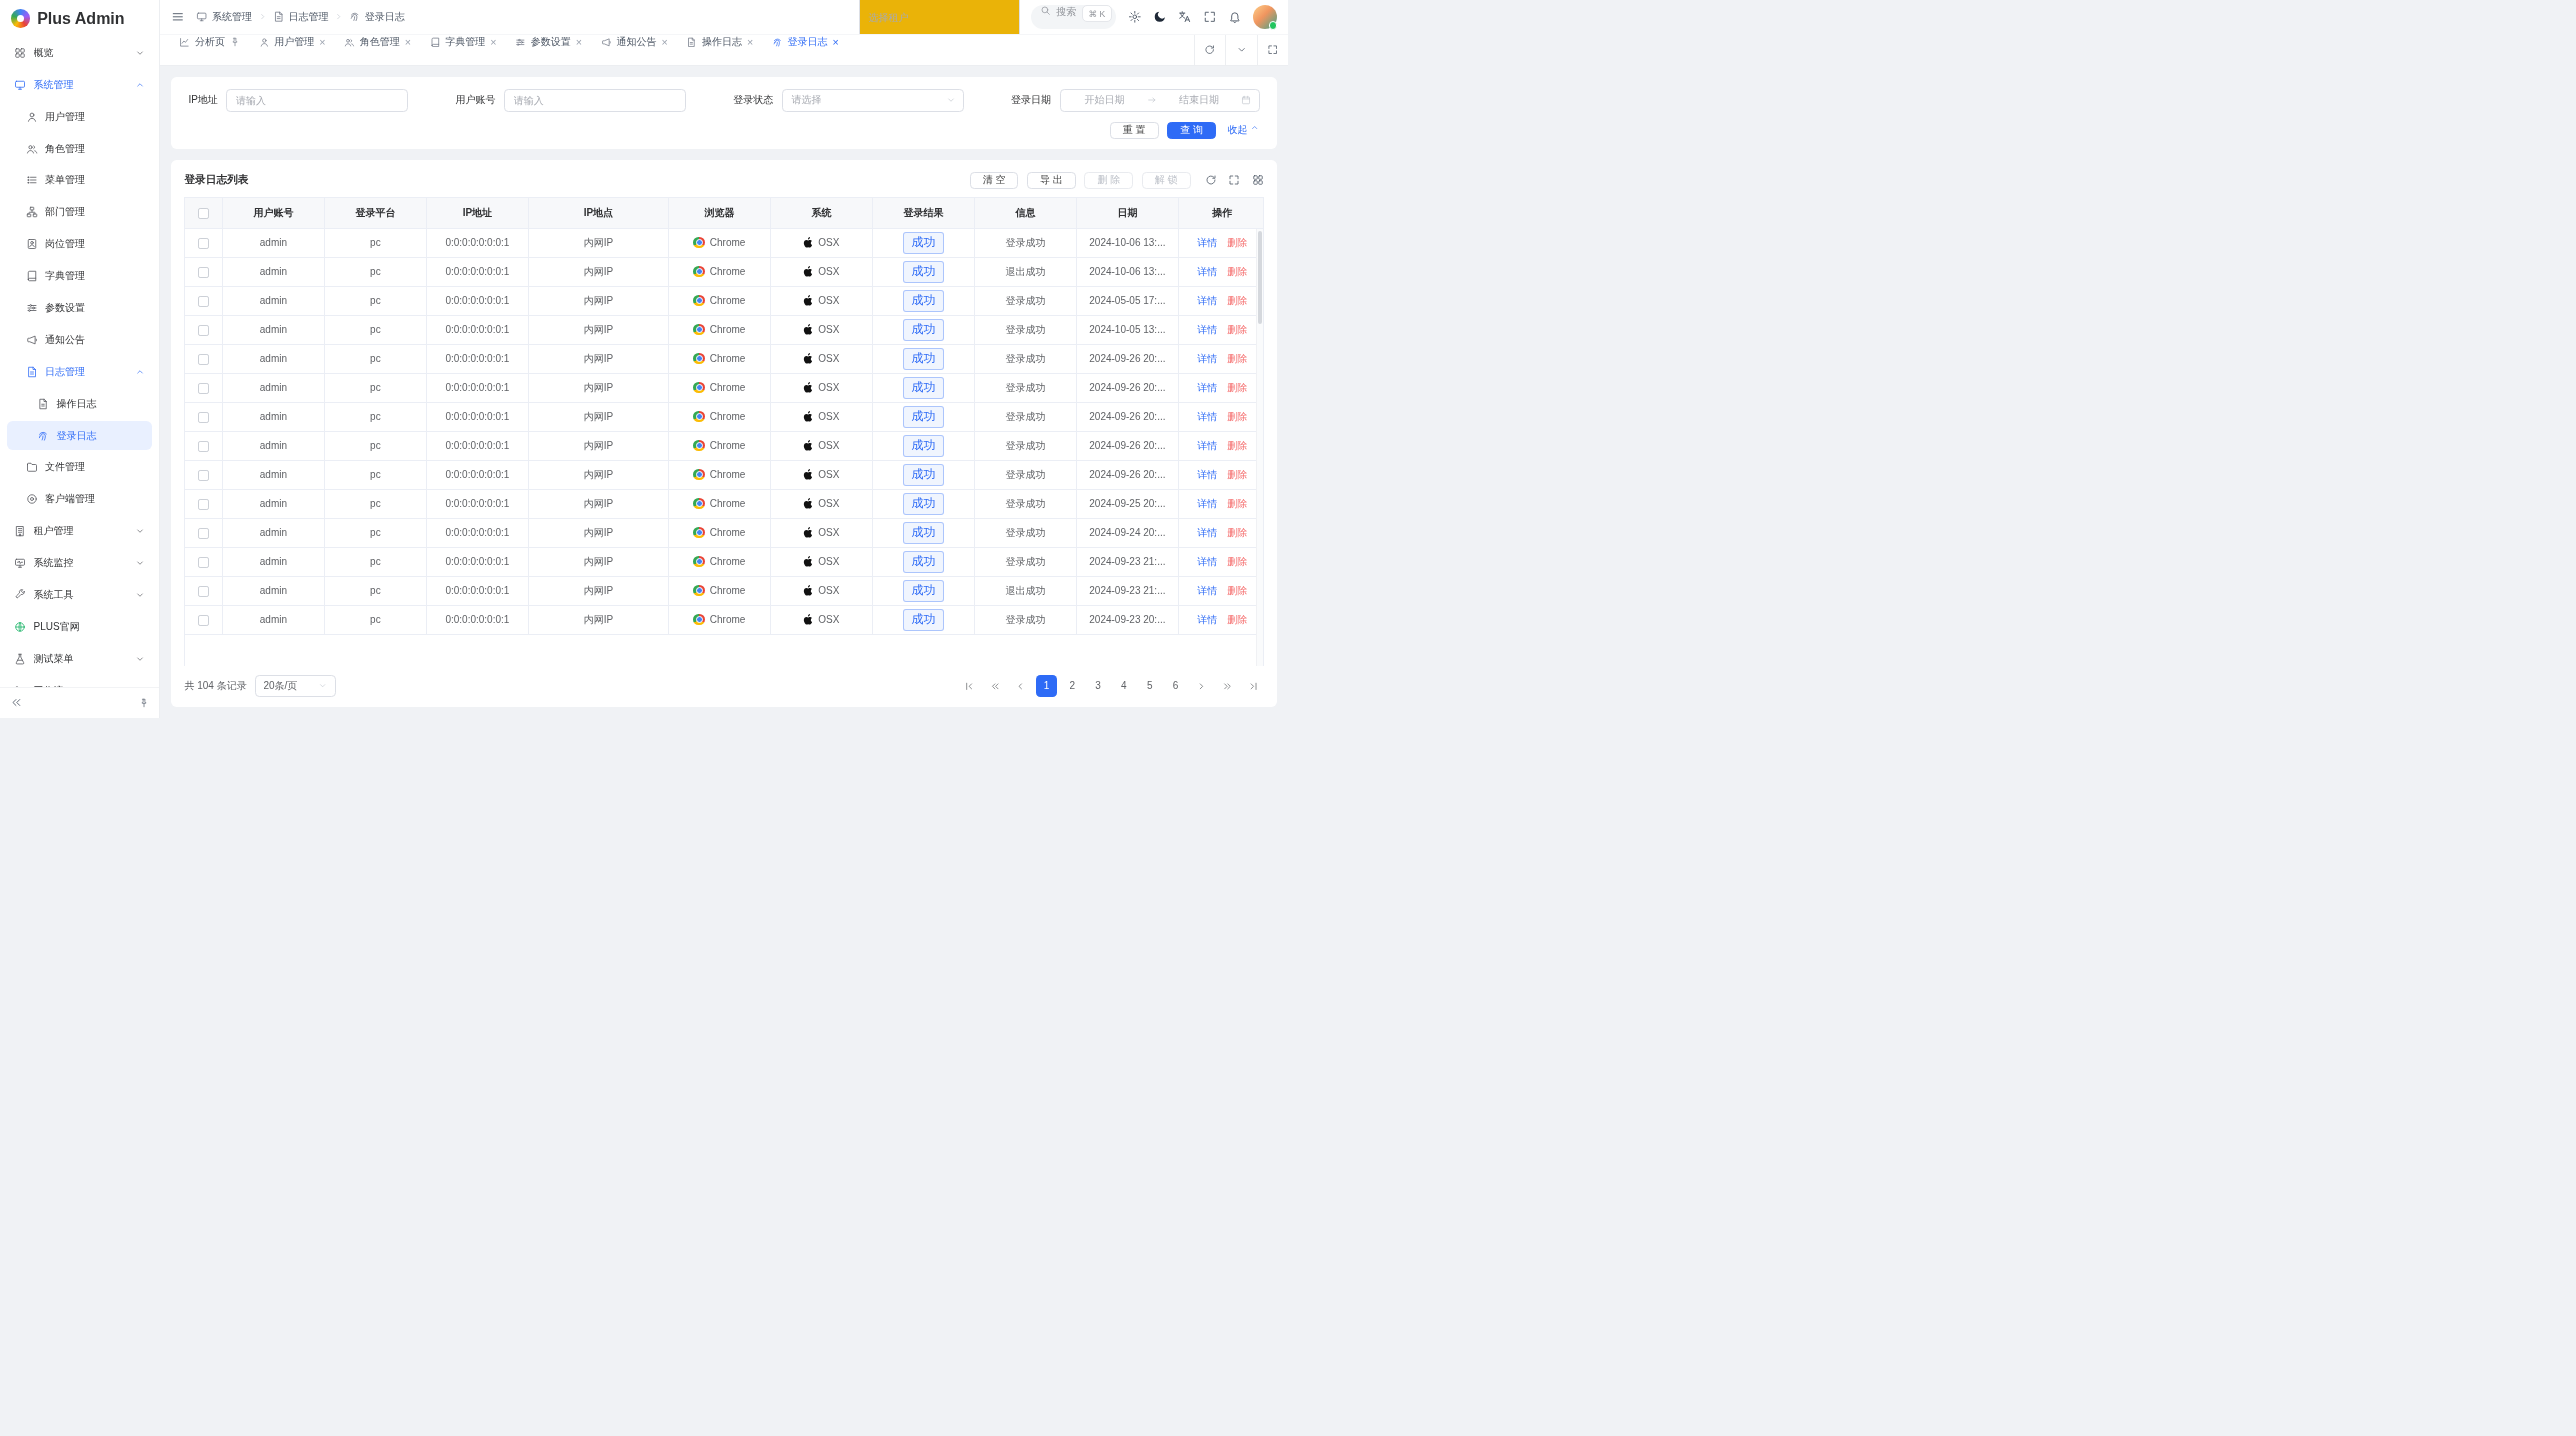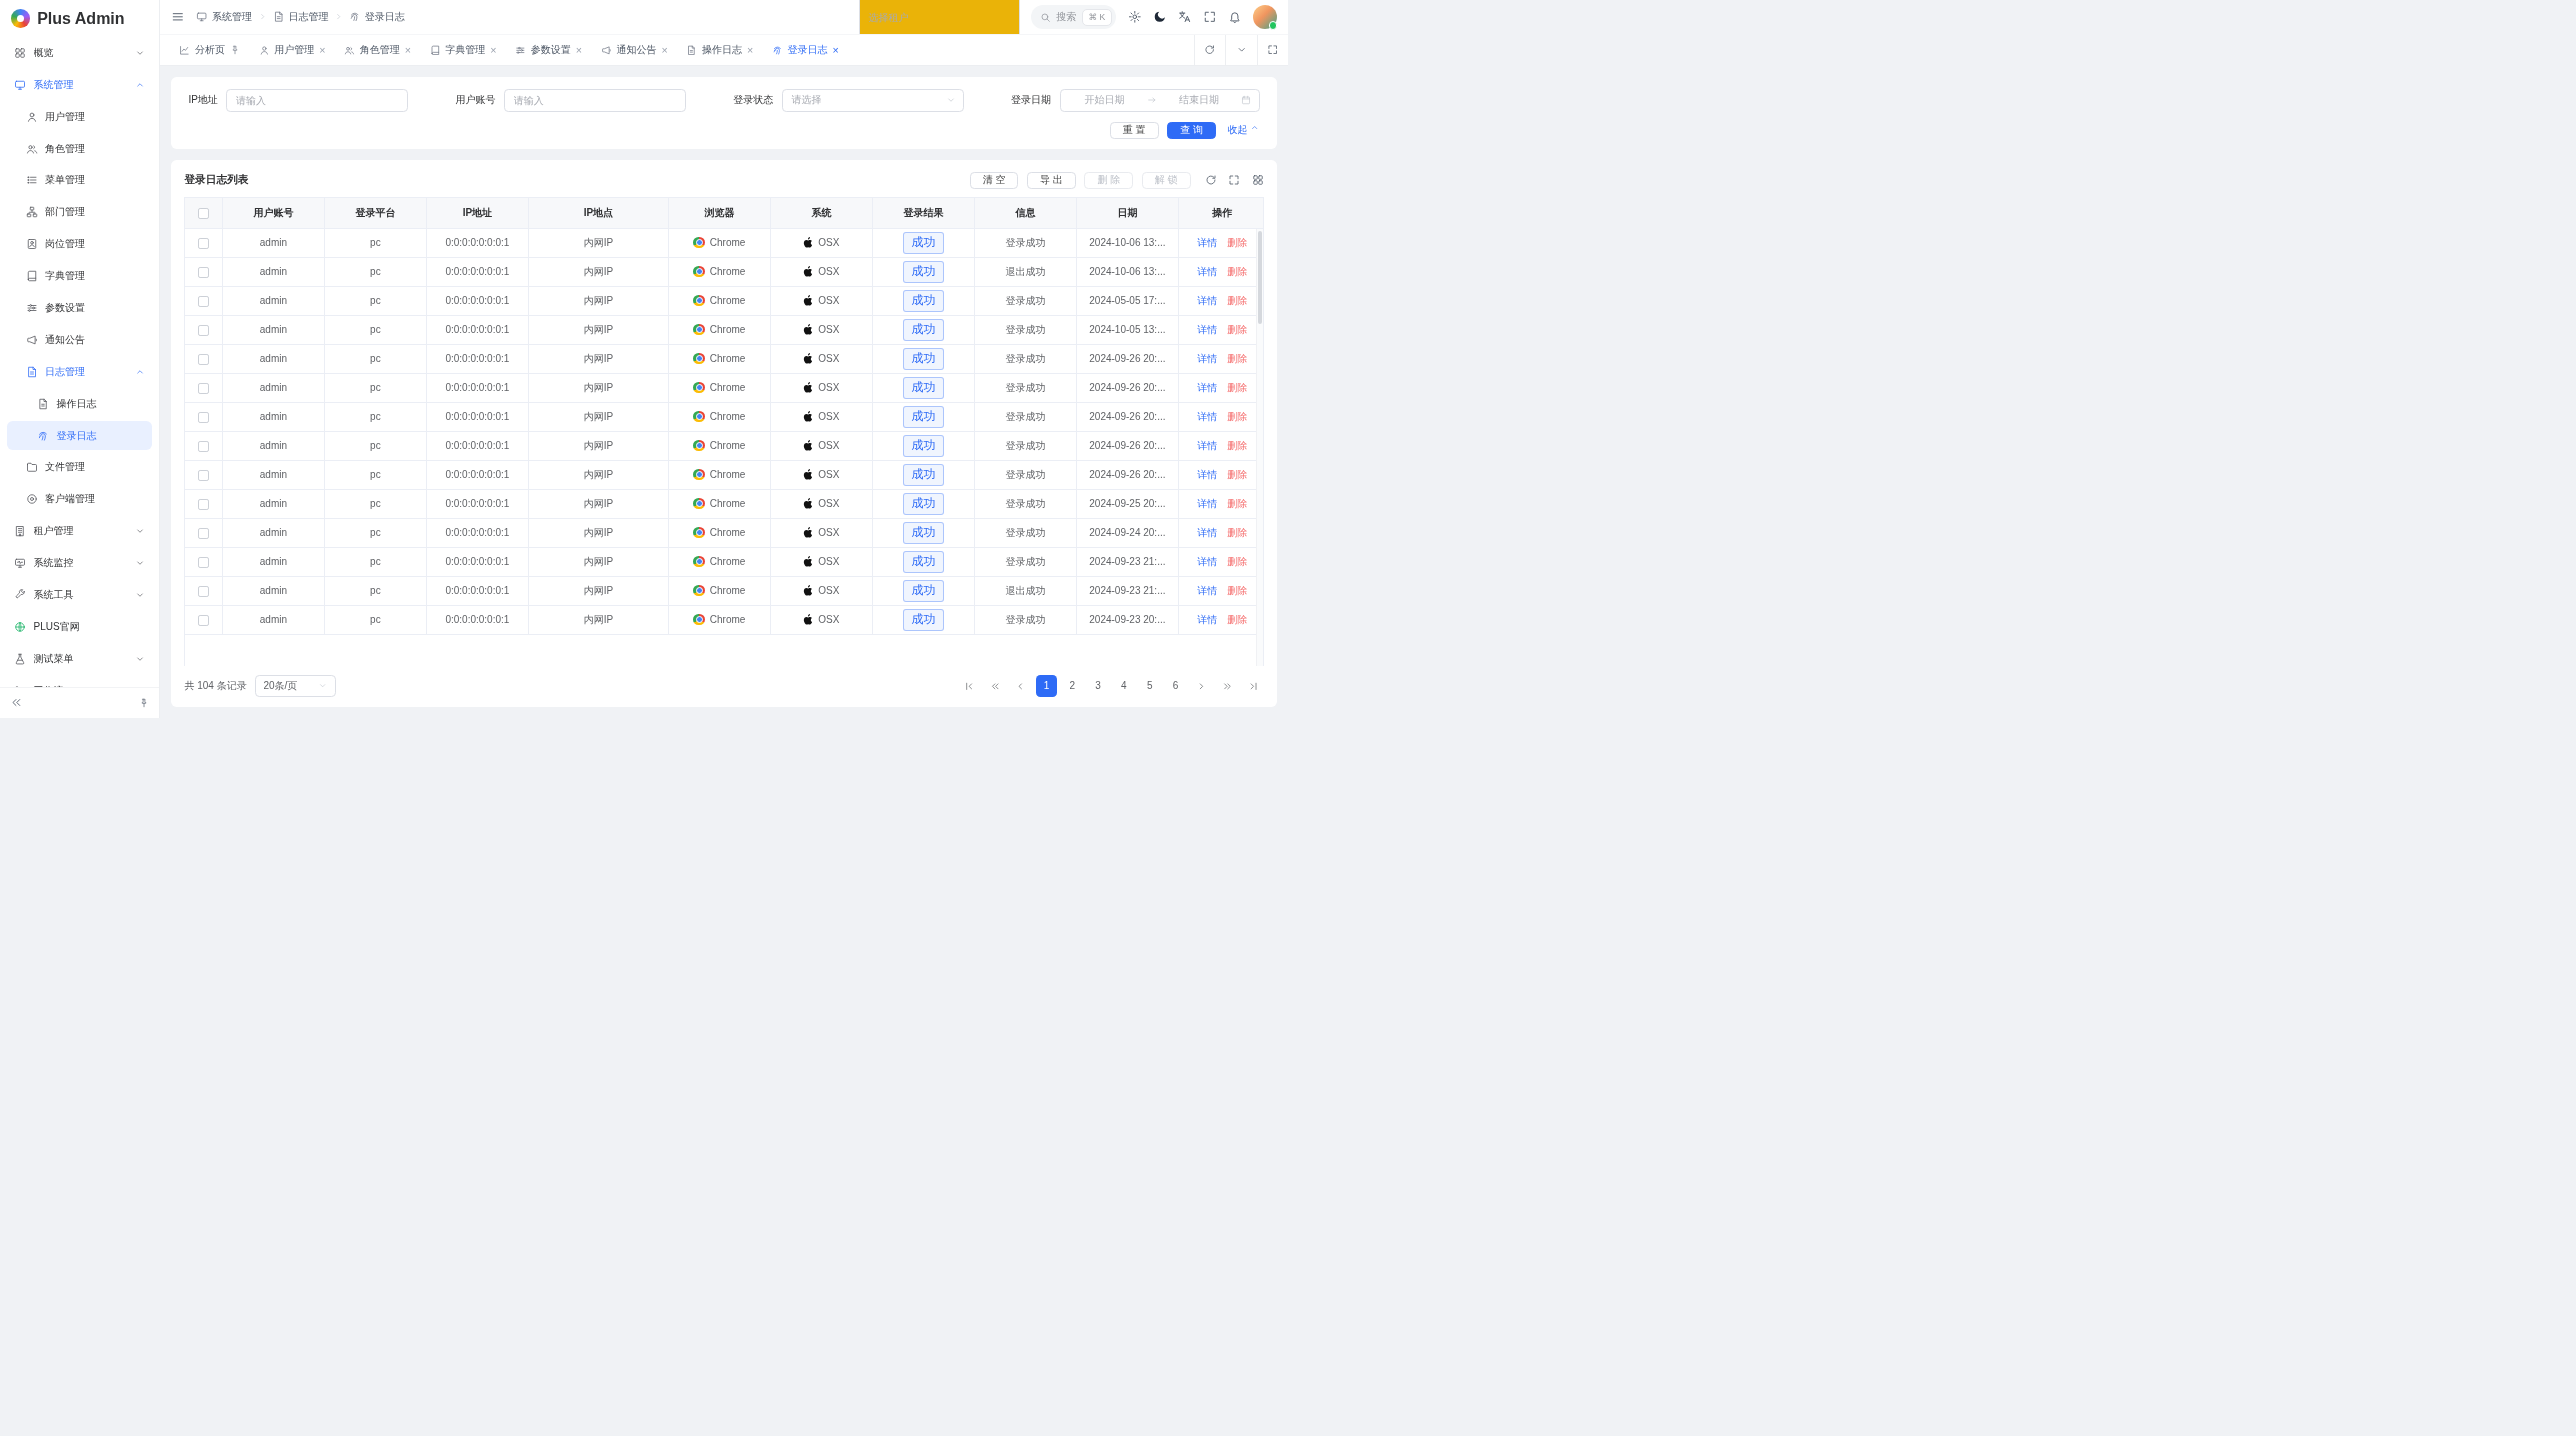--- a/index.html
+++ b/index.html
@@ -30,31 +30,31 @@
   
   .main{flex:1;display:flex;flex-direction:column;min-width:0}
   .topbar{height:34px;background:#fff;display:flex;align-items:center;gap:11.4px;padding:0 11.4px;flex:none}
   .crumbs{display:flex;align-items:center;gap:5.7px;color:#4b5563}
   .crumb{display:flex;align-items:center;gap:4.3px;white-space:nowrap}
   .crumb svg.ic{width:11.4px;height:11.4px;color:#6b7280}
   .crumb-sep{width:9.3px !important;height:9.3px !important;color:#c0c4cc}
   .spacer{flex:1}
   .tenant-input{width:161px;height:40px;border:0.7px solid #dcdfe6;border-radius:2px;padding:0 8.6px;font:inherit;color:#303133;outline:none;background:#eab308}
   ::placeholder{color:#a8abb2}
-  .search-pill{height:24px;background:#f3f5f7;border-radius:715px;display:flex;align-items:center;gap:5.7px;padding:0 4.3px 0 8.6px;color:#909399;cursor:pointer}
+  .search-pill{height:24px;background:#f3f5f7;border-radius:715px;display:flex;gap:5.7px;padding:0 4.3px 0 8.6px;color:#909399;cursor:pointer}
   .search-pill svg.ic{width:10.7px;height:10.7px}
   .kbd{background:#fff;border:0.7px solid #e5e7eb;border-radius:5px;height:17px;display:flex;align-items:center;padding:0 5.7px;font-size:8.6px;color:#909399;white-space:nowrap}
   .topbar .hico svg.ic{width:13.6px;height:13.6px}
   .moon{color:#1f2937}
   .avatar{width:24px;height:24px;border-radius:50%;background:linear-gradient(135deg,#ffd08a 0%,#f0955f 45%,#3aa38b 100%);position:relative;cursor:pointer;flex:none}
   .avatar::after{content:"";position:absolute;right:-0.7px;bottom:-0.7px;width:6.4px;height:6.4px;border-radius:50%;background:#22c55e;border:1.4px solid #fff}
 
   
   .tabbar{height:32px;background:#fff;border-bottom:0.7px solid #eceef1;border-top:0.7px solid #f5f6f8;display:flex;align-items:stretch;flex:none}
-  .tabs{flex:1;display:flex;align-items:center;padding-left:10px;overflow:hidden}
+  .tabs{flex:1;display:flex;align-items:flex-start;padding-left:10px;overflow:hidden}
   .tab{display:flex;align-items:center;gap:5px;padding:0 9.3px;color:#4b5563;cursor:pointer;white-space:nowrap}
   .tab svg.ic{width:10.7px;height:10.7px;color:#6b7280}
   .tab .x{font-size:10.7px;color:#9ca3af;line-height:1;cursor:pointer}
   .tab.active{color:#2e6bf6}.tab.active svg.ic,.tab.active .x{color:#2e6bf6}
   .tab-controls{display:flex;align-items:stretch}
   .tc{width:31.5px;display:flex;align-items:center;justify-content:center;border-left:0.7px solid #eceef1;color:#4b5563;cursor:pointer}
   .tc svg.ic{width:11.4px;height:11.4px}
 
   
   .content{flex:1;min-height:0;padding:11.4px;display:flex;flex-direction:column}

